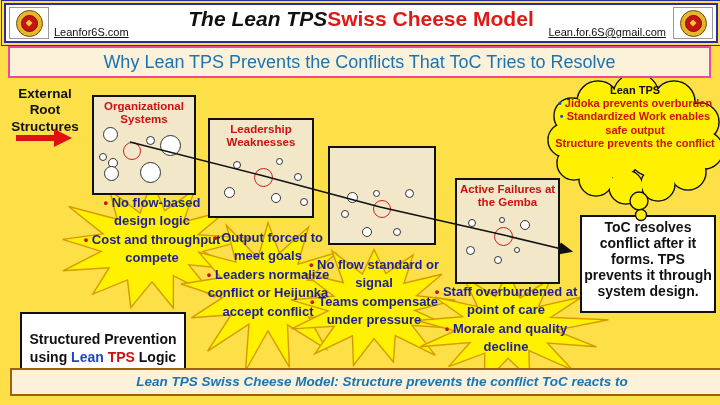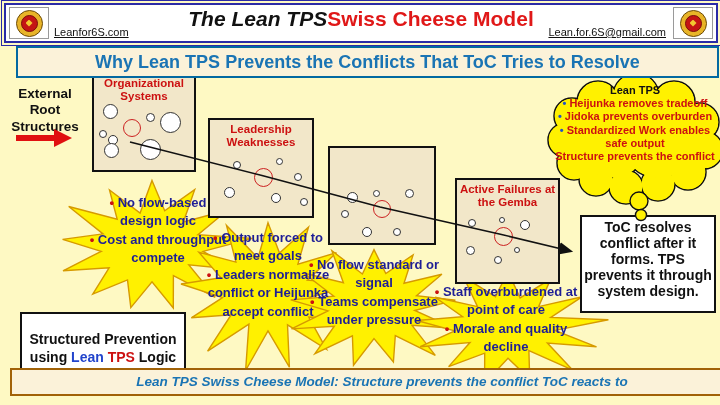--- a/index.html
+++ b/index.html
@@ -1,16 +1,16 @@
 <!DOCTYPE html>
 <html><head>
 <meta charset="utf-8">
 <style>
   html,body{margin:0;padding:0;background:#fff;}
-  .stage{position:relative;width:720px;height:405px;overflow:hidden;background:#fef9c3;
+  .stage{position:relative;width:720px;height:405px;overflow:hidden;background:#fde047;
          font-family:"Liberation Sans",sans-serif;}
   .abs{position:absolute;}
   svg.layer{position:absolute;left:0;top:0;pointer-events:none;}
   #svg-under{z-index:1;}
   #svg-over{z-index:5;}
 
   
   .header{left:4px;top:3px;width:710px;height:36px;border:2px solid #2B2BA6;background:#fff;
           outline:1px solid #2B2BA6;outline-offset:2px;z-index:4;}
   .logo-box{position:absolute;top:2px;width:38px;height:30px;border:1px solid #9a9a9a;background:#fff;
@@ -21,22 +21,22 @@
                display:flex;align-items:center;justify-content:center;}
   .badge-glyph{width:7px;height:7px;background:#F2C830;
                clip-path:polygon(50% 0,100% 50%,50% 100%,0 50%);}
   .hdr-title{position:absolute;left:0;right:0;top:2px;text-align:center;font-size:21px;font-weight:bold;
              letter-spacing:0px;white-space:nowrap;}
   .hdr-title .black{color:#111;font-style:italic;}
   .hdr-title .red{color:#E01818;}
   .hdr-link{position:absolute;bottom:3px;font-size:11px;color:#111;text-decoration:underline;cursor:pointer;}
 
   
-  .subtitle{left:16px;top:46px;width:699px;height:28px;background:#FBF2D9;border:2px solid #0369a1;
-            text-align:center;line-height:28px;font-size:18px;font-weight:bold;color:#1A74B4;z-index:4;}
+  .subtitle{left:8px;top:46px;width:699px;height:28px;background:#FBF2D9;border:2px solid #ec4899;
+            text-align:center;line-height:28px;font-size:18px;font-weight:normal;color:#1A74B4;z-index:4;}
   .bottombar{left:10px;top:368px;width:694px;height:24px;background:#FBF2D9;border:2px solid #a16207;
              text-align:center;line-height:24px;font-size:13.5px;font-weight:bold;font-style:italic;
              color:#1A74B4;z-index:4;padding-left:23px;}
 
   
   .ext-label{left:2px;top:86px;width:86px;text-align:center;font-size:13.5px;font-weight:bold;color:#111;
              line-height:1.22;white-space:pre-line;z-index:4;}
 
   
   .slice{position:absolute;background:#F2E7C9;border:2.5px solid #111;z-index:2;}
@@ -133,21 +133,21 @@
     </div>
   </div>
 
   <div class="abs subtitle">Why Lean TPS Prevents the Conflicts That ToC Tries to Resolve</div>
 
   <div class="abs ext-label">External
 Root
 Structures</div>
 
   <div id="diagram">
-      <div class="slice" style="left: 92px; top: 72px; width: 100px; height: 96px;">
+      <div class="slice" style="left: 92px; top: 95px; width: 100px; height: 96px;">
         <div class="slice-title">Organizational Systems</div>
         <div class="hole" style="left: 9px; top: 30px; width: 15px; height: 15px;"></div>
         <div class="hole" style="left: 52px; top: 39px; width: 9px; height: 9px;"></div>
         <div class="hole" style="left: 66px; top: 38px; width: 21px; height: 21px;"></div>
         <div class="hole" style="left: 5px; top: 56px; width: 8px; height: 8px;"></div>
         <div class="hole" style="left: 14px; top: 61px; width: 10px; height: 10px;"></div>
         <div class="hole" style="left: 10px; top: 69px; width: 15px; height: 15px;"></div>
         <div class="hole" style="left: 46px; top: 65px; width: 21px; height: 21px;"></div>
         <div class="hole red" style="left: 29px; top: 45px; width: 18px; height: 18px;"></div>
       </div>
@@ -176,41 +176,40 @@
         <div class="hole" style="left: 42px; top: 37px; width: 6px; height: 6px;"></div>
         <div class="hole" style="left: 63px; top: 40px; width: 10px; height: 10px;"></div>
         <div class="hole" style="left: 9px; top: 66px; width: 9px; height: 9px;"></div>
         <div class="hole" style="left: 37px; top: 76px; width: 8px; height: 8px;"></div>
         <div class="hole" style="left: 57px; top: 67px; width: 6px; height: 6px;"></div>
         <div class="hole red" style="left: 37px; top: 47px; width: 19px; height: 19px;"></div>
       </div>
     </div>
 
   <div id="callouts">
-      <div class="abs callout" style="left: 88px; top: 194px; width: 140px; text-align: center;">
+      <div class="abs callout" style="left: 82px; top: 194px; width: 140px; text-align: center;">
         <div class="c-item"><span class="bullet">• </span><span class="txt">No flow-based design logic</span></div>
         <div class="c-item"><span class="bullet">• </span><span class="txt">Cost and throughput compete</span></div>
       </div>
       <div class="abs callout" style="left: 200px; top: 229px; width: 136px;">
         <div class="c-item"><span class="bullet">• </span><span class="txt">Output forced to meet goals</span></div>
         <div class="c-item"><span class="bullet">• </span><span class="txt">Leaders normalize conflict or Heijunka accept conflict</span></div>
       </div>
       <div class="abs callout" style="left: 303px; top: 256px; width: 142px;">
         <div class="c-item"><span class="bullet">• </span><span class="txt">No flow standard or signal</span></div>
         <div class="c-item"><span class="bullet">• </span><span class="txt">Teams compensate under pressure</span></div>
       </div>
       <div class="abs callout" style="left: 422px; top: 283px; width: 168px;">
         <div class="c-item"><span class="bullet">• </span><span class="txt">Staff overburdened at point of care</span></div>
         <div class="c-item"><span class="bullet">• </span><span class="txt">Morale and quality decline</span></div>
       </div>
     </div>
 
   <div class="abs cloud-text" id="cloud-text">
       <span class="cl-title">Lean TPS</span>
-      <span class="cl-item"><span class="bullet">• </span><span class="txt">Heijunka removes tradeoff</span></span>
       <span class="cl-item"><span class="bullet">• </span><span class="txt">Jidoka prevents overburden</span></span>
       <span class="cl-item"><span class="bullet">• </span><span class="txt">Standardized Work enables safe output</span></span>
       <span class="cl-footer">Structure prevents the conflict</span>
     </div>
 
   <div class="abs toc-box">ToC resolves conflict after it forms. TPS prevents it through system design.</div>
 
 
   <div class="abs prevention-box">
     <div>Structured Prevention</div>

